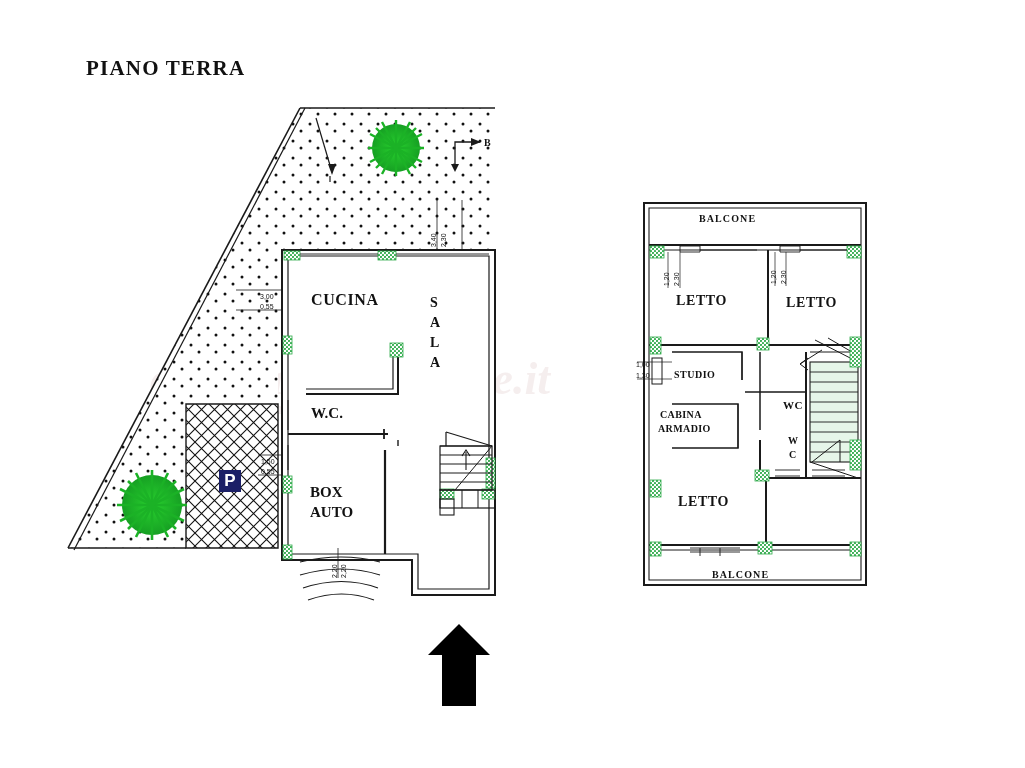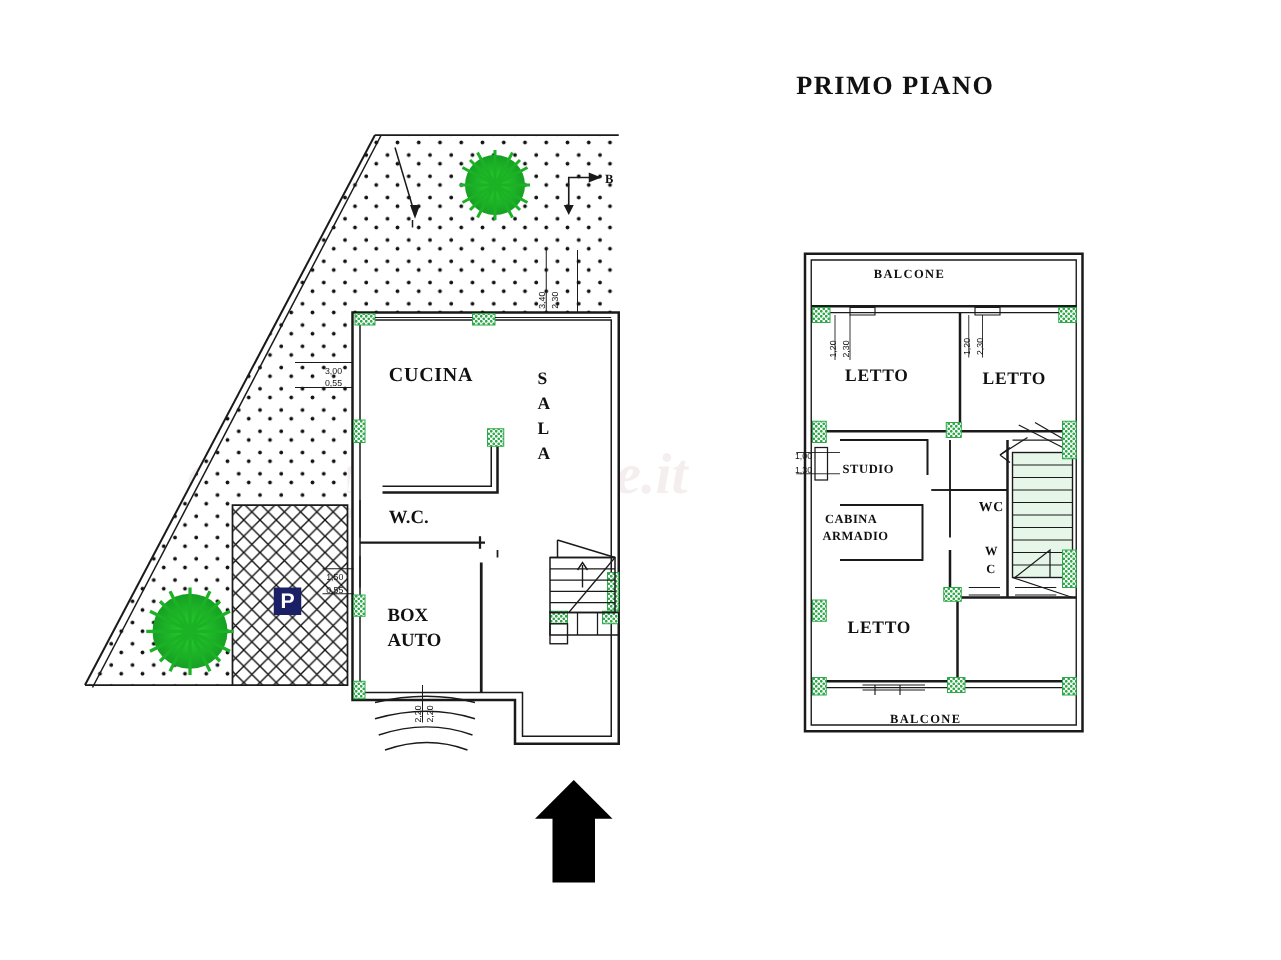--- a/index.html
+++ b/index.html
@@ -80,22 +80,22 @@
     font-size: 17px;
     line-height: 22px;
     text-align: center;
   }
 </style>
 </head>
 <body>
 
 <div class="page">
 
-
-  <div class="title" id="title-first">PRIMO PIANO</div>
+  <div class="title" id="title-ground">PIANO TERRA</div>
+
 
   <div class="watermark">
     <span>castolaimmobiliare.it</span>
     <span class="sub">Ravenna 1. immobiliare</span>
   </div>
 
   <svg class="plan" viewBox="0 0 1025 768">
     <defs>
       <pattern id="stipple" width="17" height="17" patternUnits="userSpaceOnUse">
         <rect width="17" height="17" fill="#ffffff"></rect>

